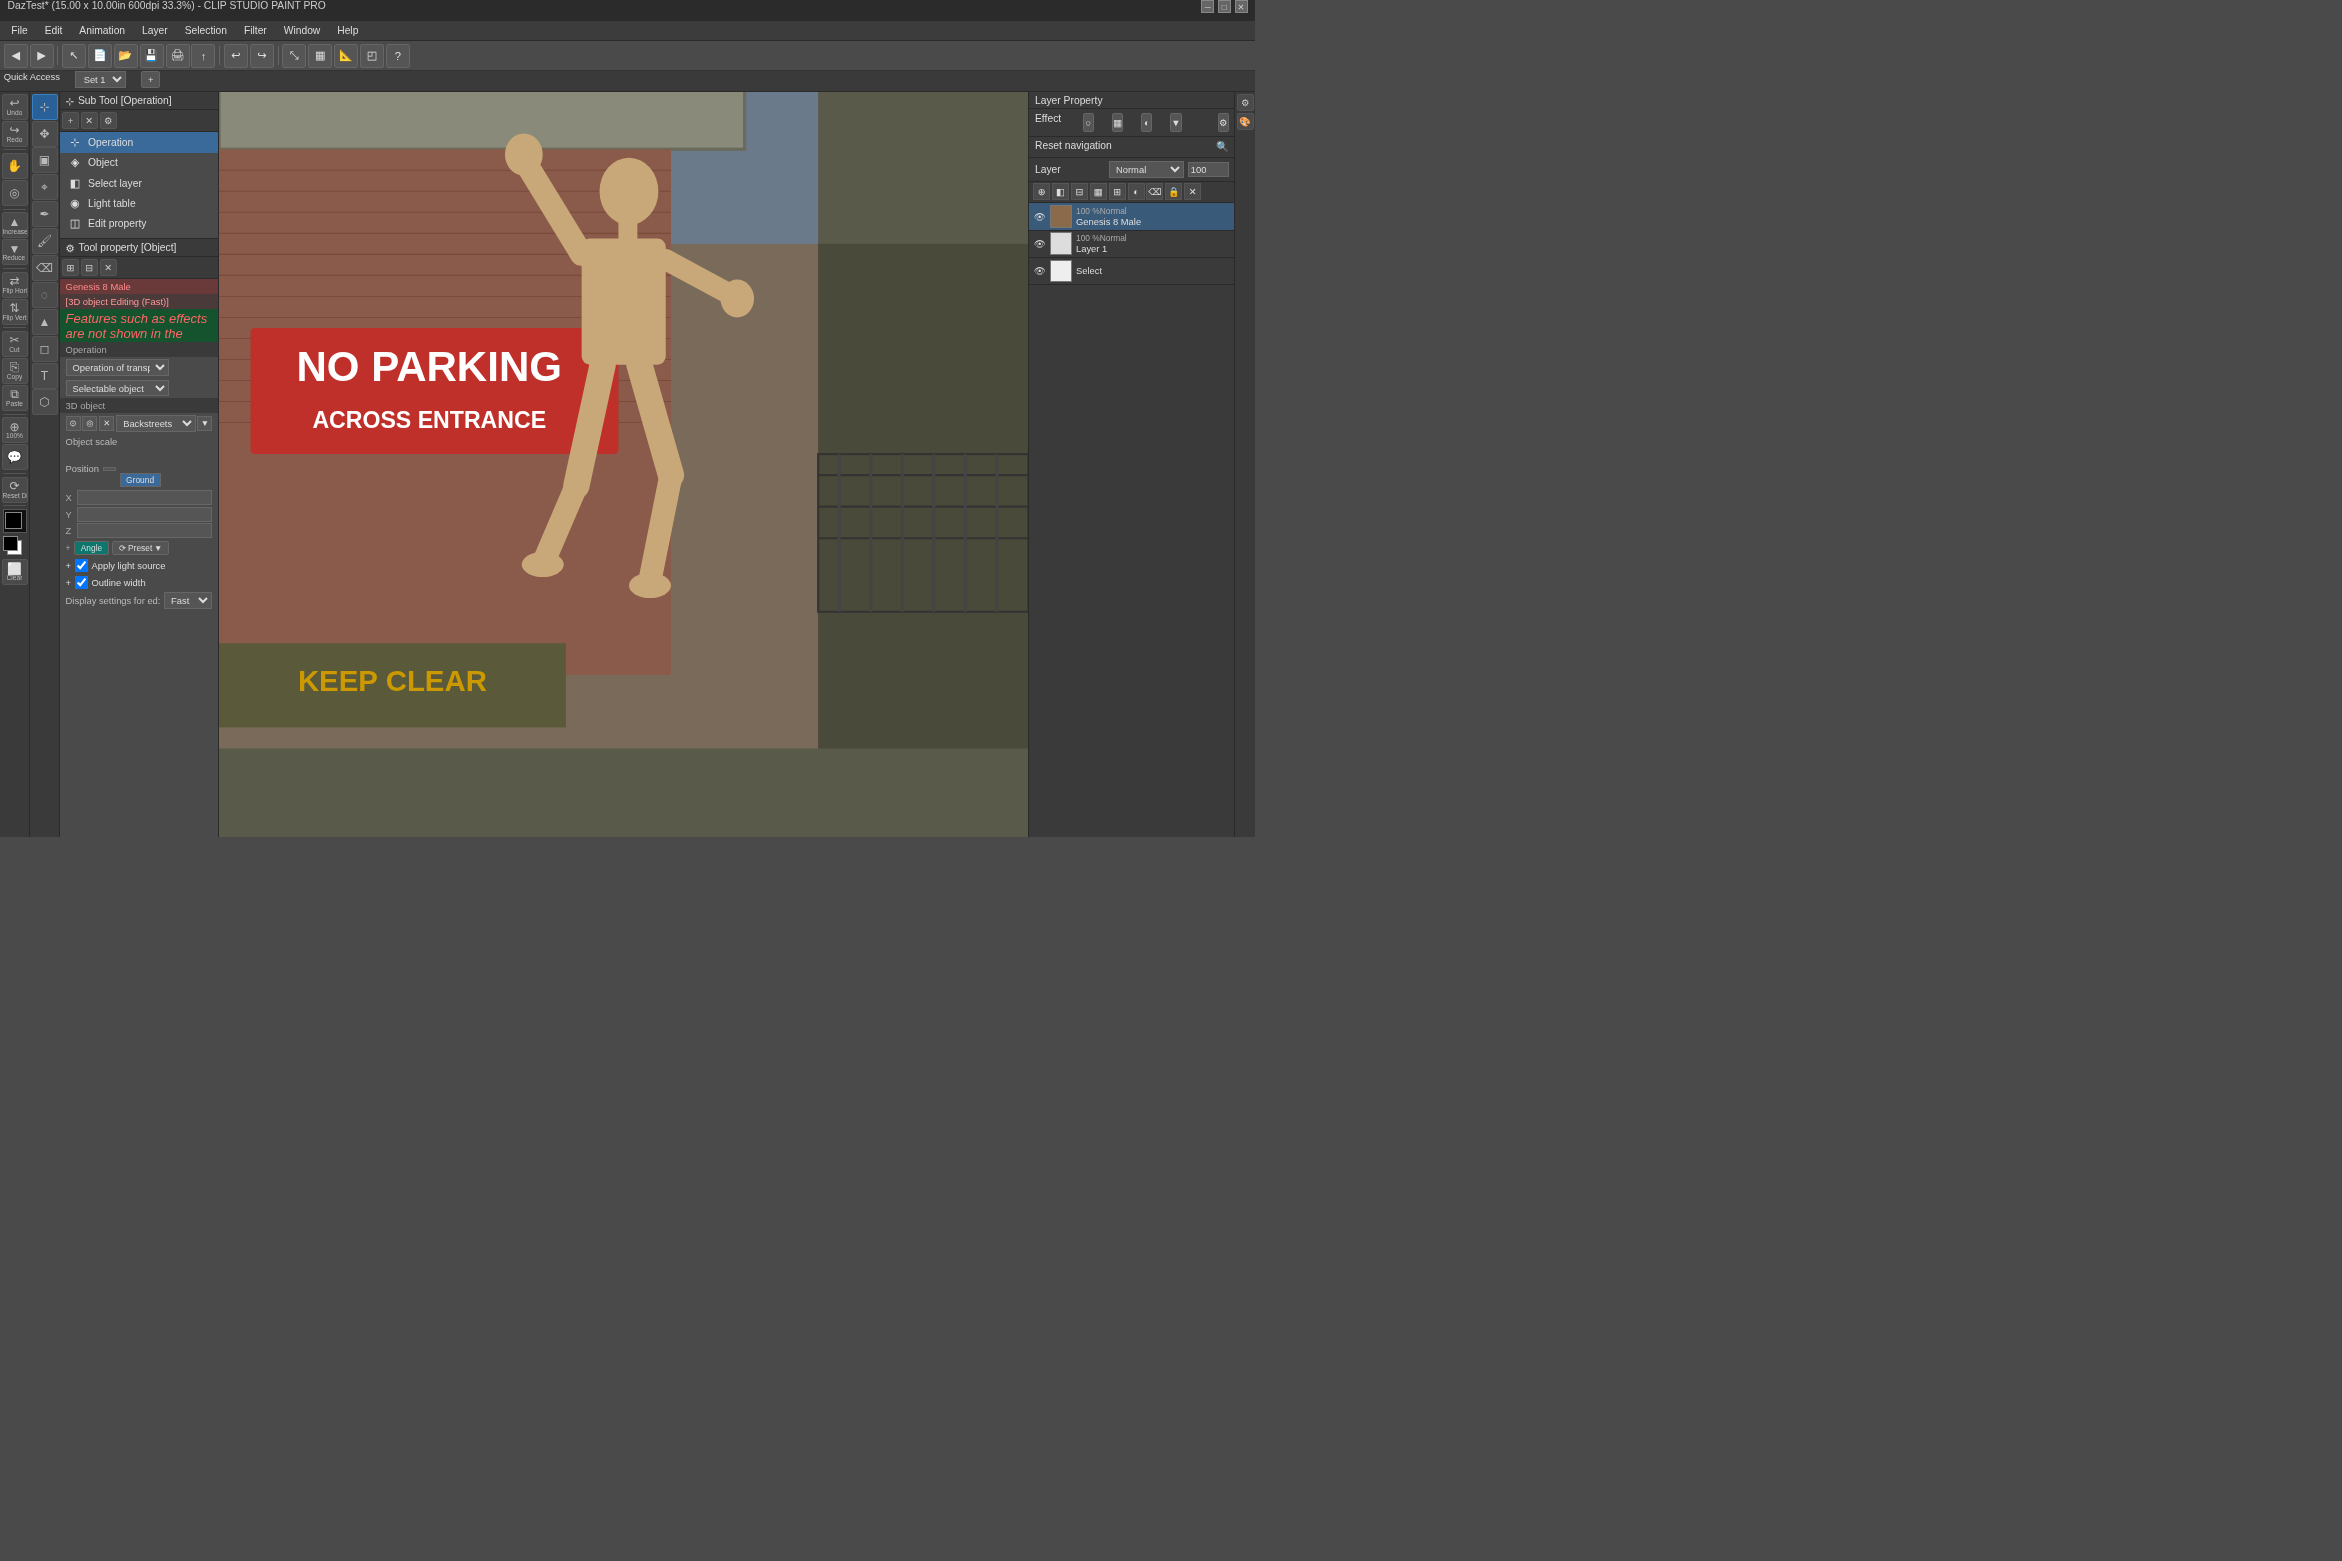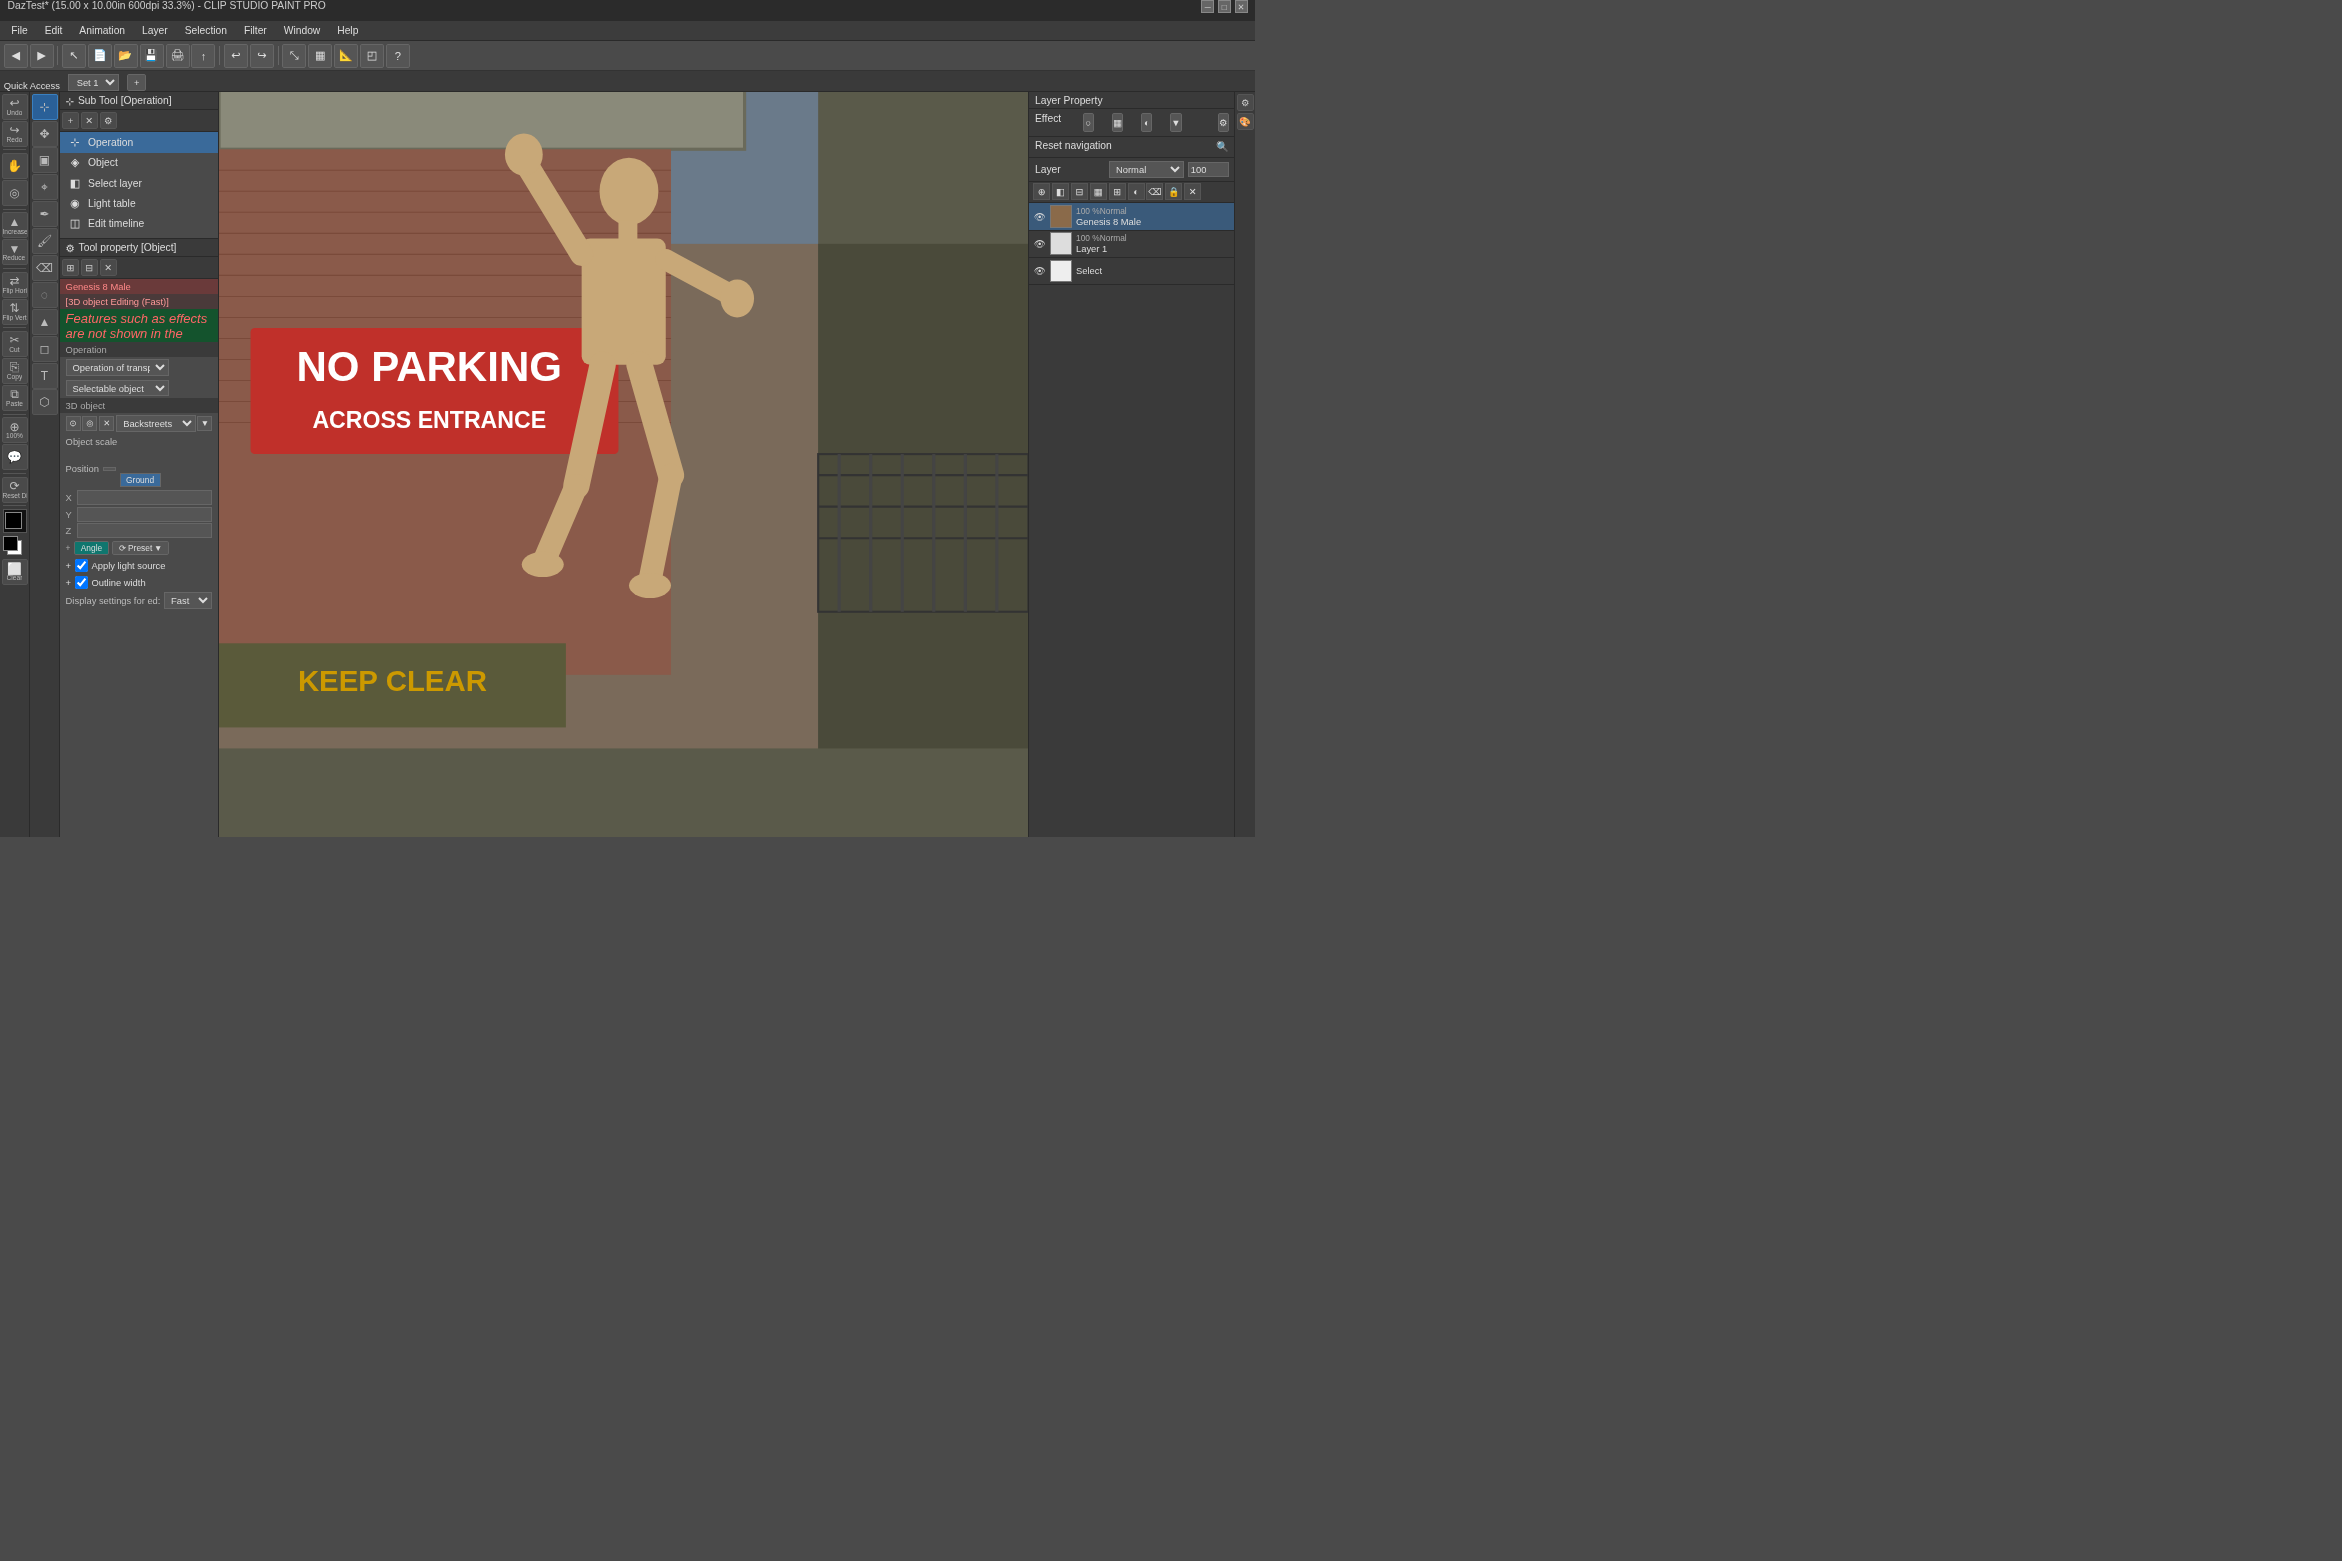--- a/index.html
+++ b/index.html
@@ -306,24 +306,24 @@
       width: 13px; height: 13px;
       cursor: pointer;
       font-size: 9.4px;
       display: flex; align-items: center; justify-content: center;
     }
     
     #quick-access-bar {
       height: 20.6px;
       background: #3a3a3a;
       display: flex;
-      align-items: flex-end;
+      align-items: flex-start;
       padding: 0 3.7px;
       border-bottom: 0.9px solid #2a2a2a;
-      gap: 8px;
+      gap: 15px;
       font-size: 9.4px;
     }
     .quick-access-dropdown {
       background: #555;
       border: 0.9px solid #666;
       color: #ddd;
       font-size: 9.4px;
       padding: 0.9px 3.7px;
     }
     .panel-toolbar {
@@ -644,21 +644,21 @@
     <div class="sub-tool-item">
       <span class="sub-tool-icon">◧</span>
       <span>Select layer</span>
     </div>
     <div class="sub-tool-item">
       <span class="sub-tool-icon">◉</span>
       <span>Light table</span>
     </div>
     <div class="sub-tool-item">
       <span class="sub-tool-icon">◫</span>
-      <span>Edit timeline</span>
+      <span>Edit property</span>
     </div>
 
     <div style="border-top:1.9px solid #2a2a2a;margin-top:3.7px;"></div>
     <div id="tool-property-header">
       <span>⚙</span>
       <span>Tool property [Object]</span>
     </div>
     <div class="panel-toolbar">
       <div class="panel-toolbar-btn">⊞</div>
       <div class="panel-toolbar-btn">⊟</div>

